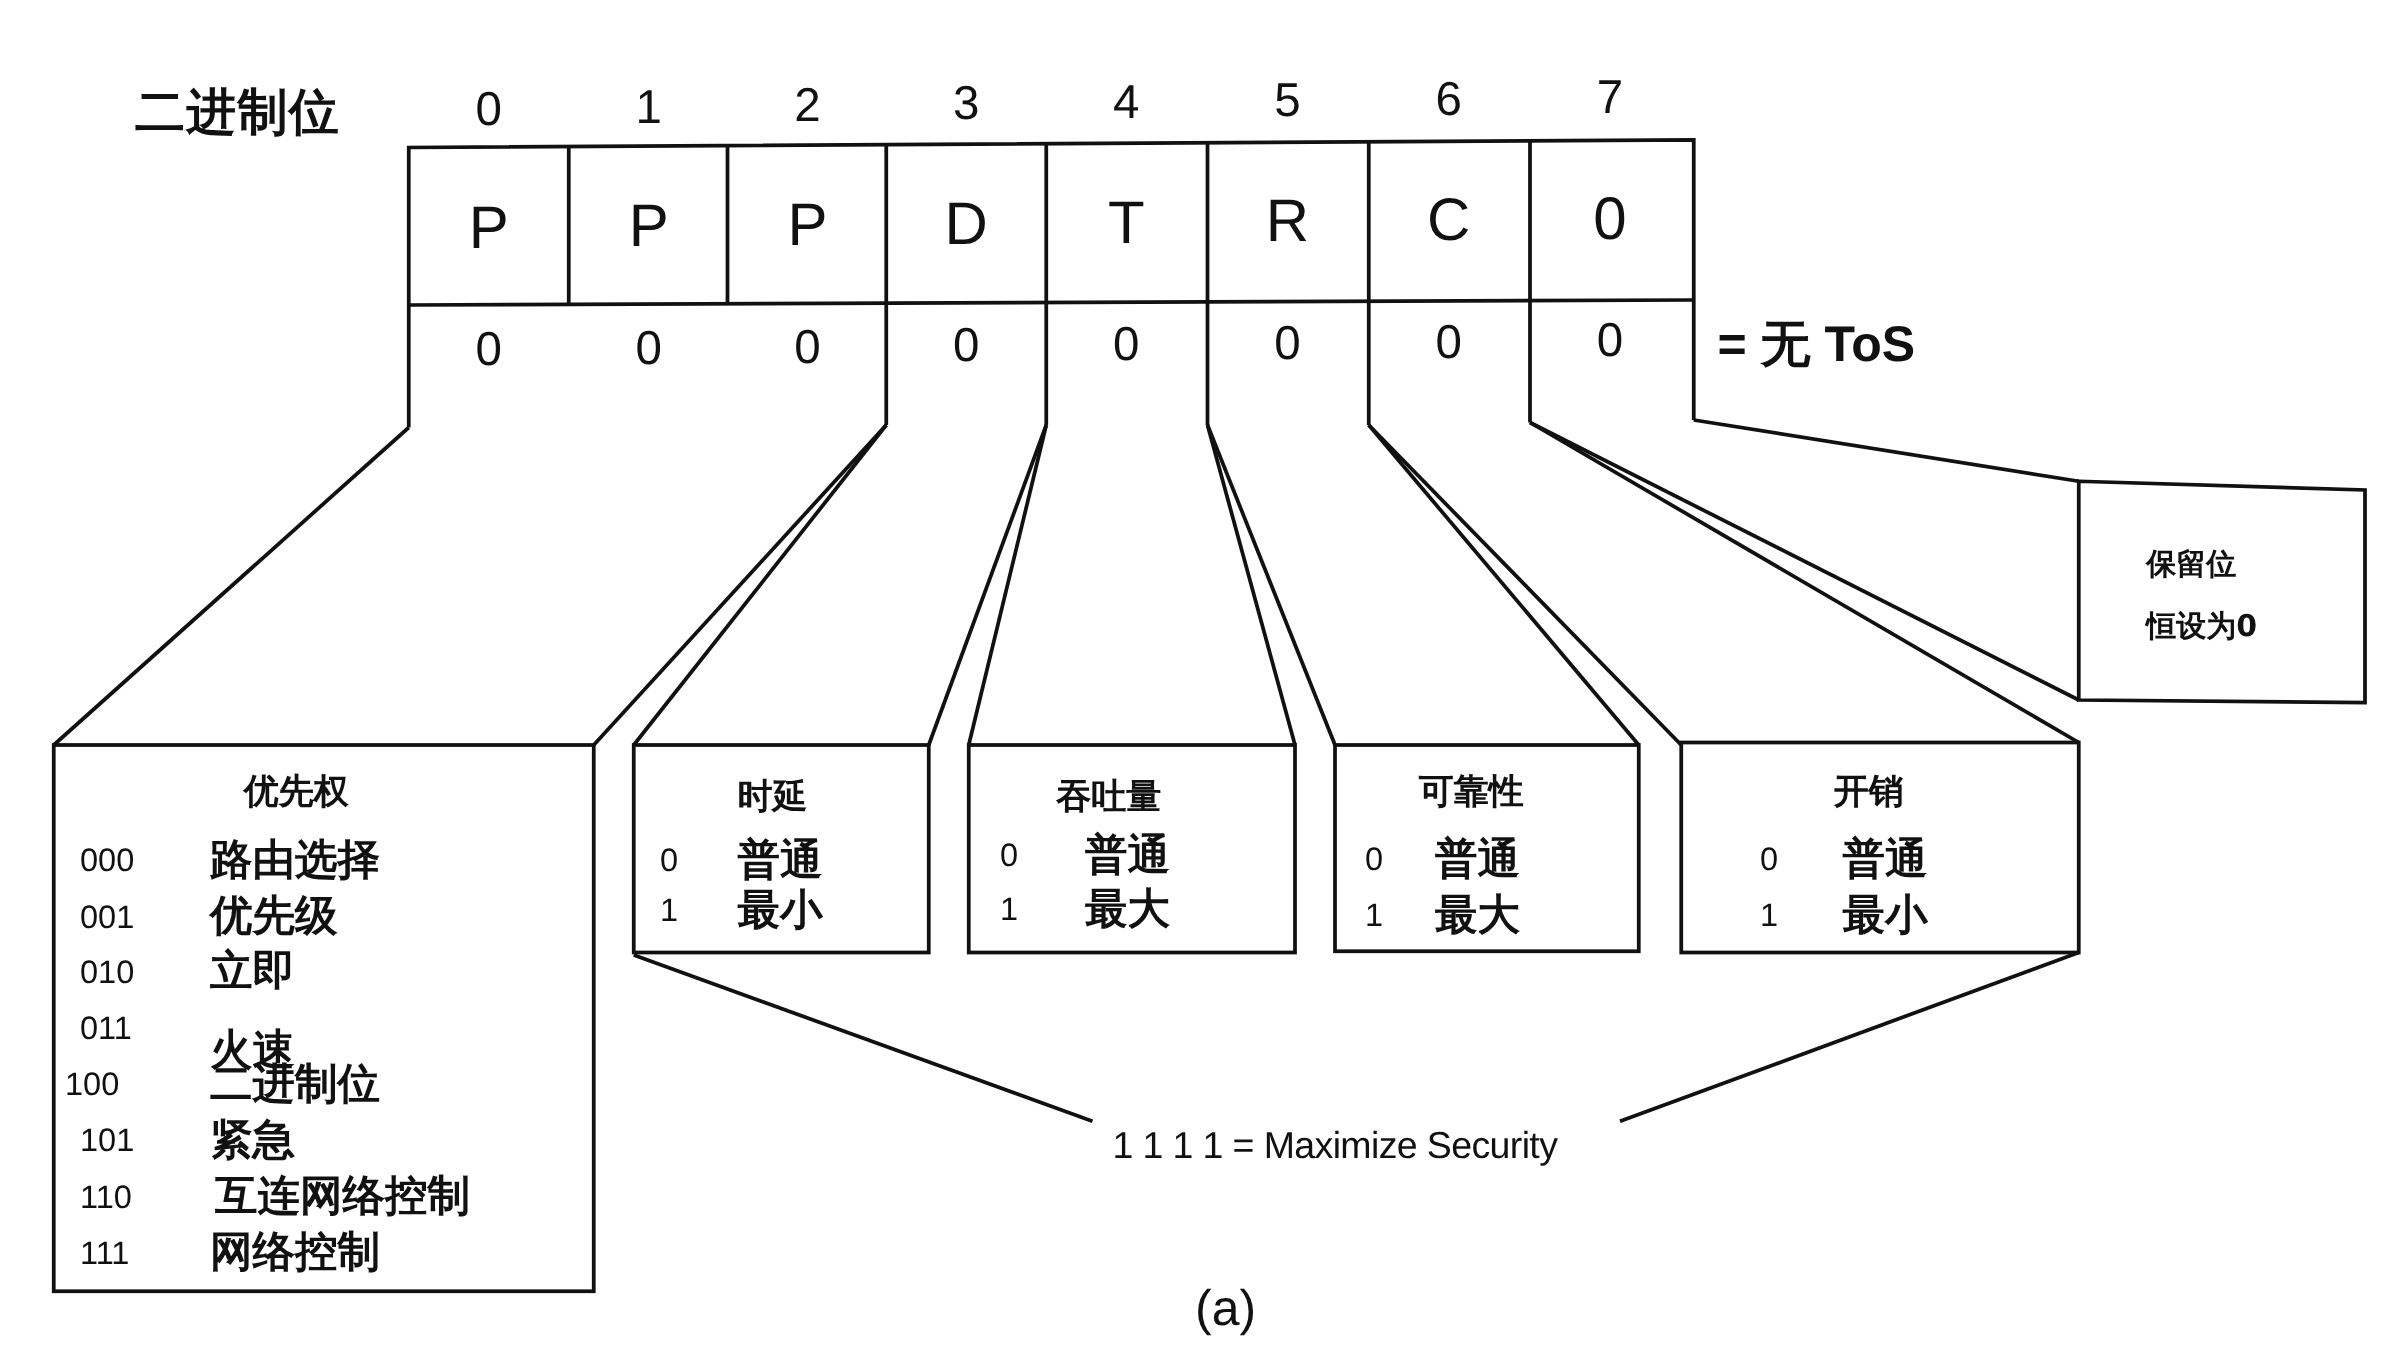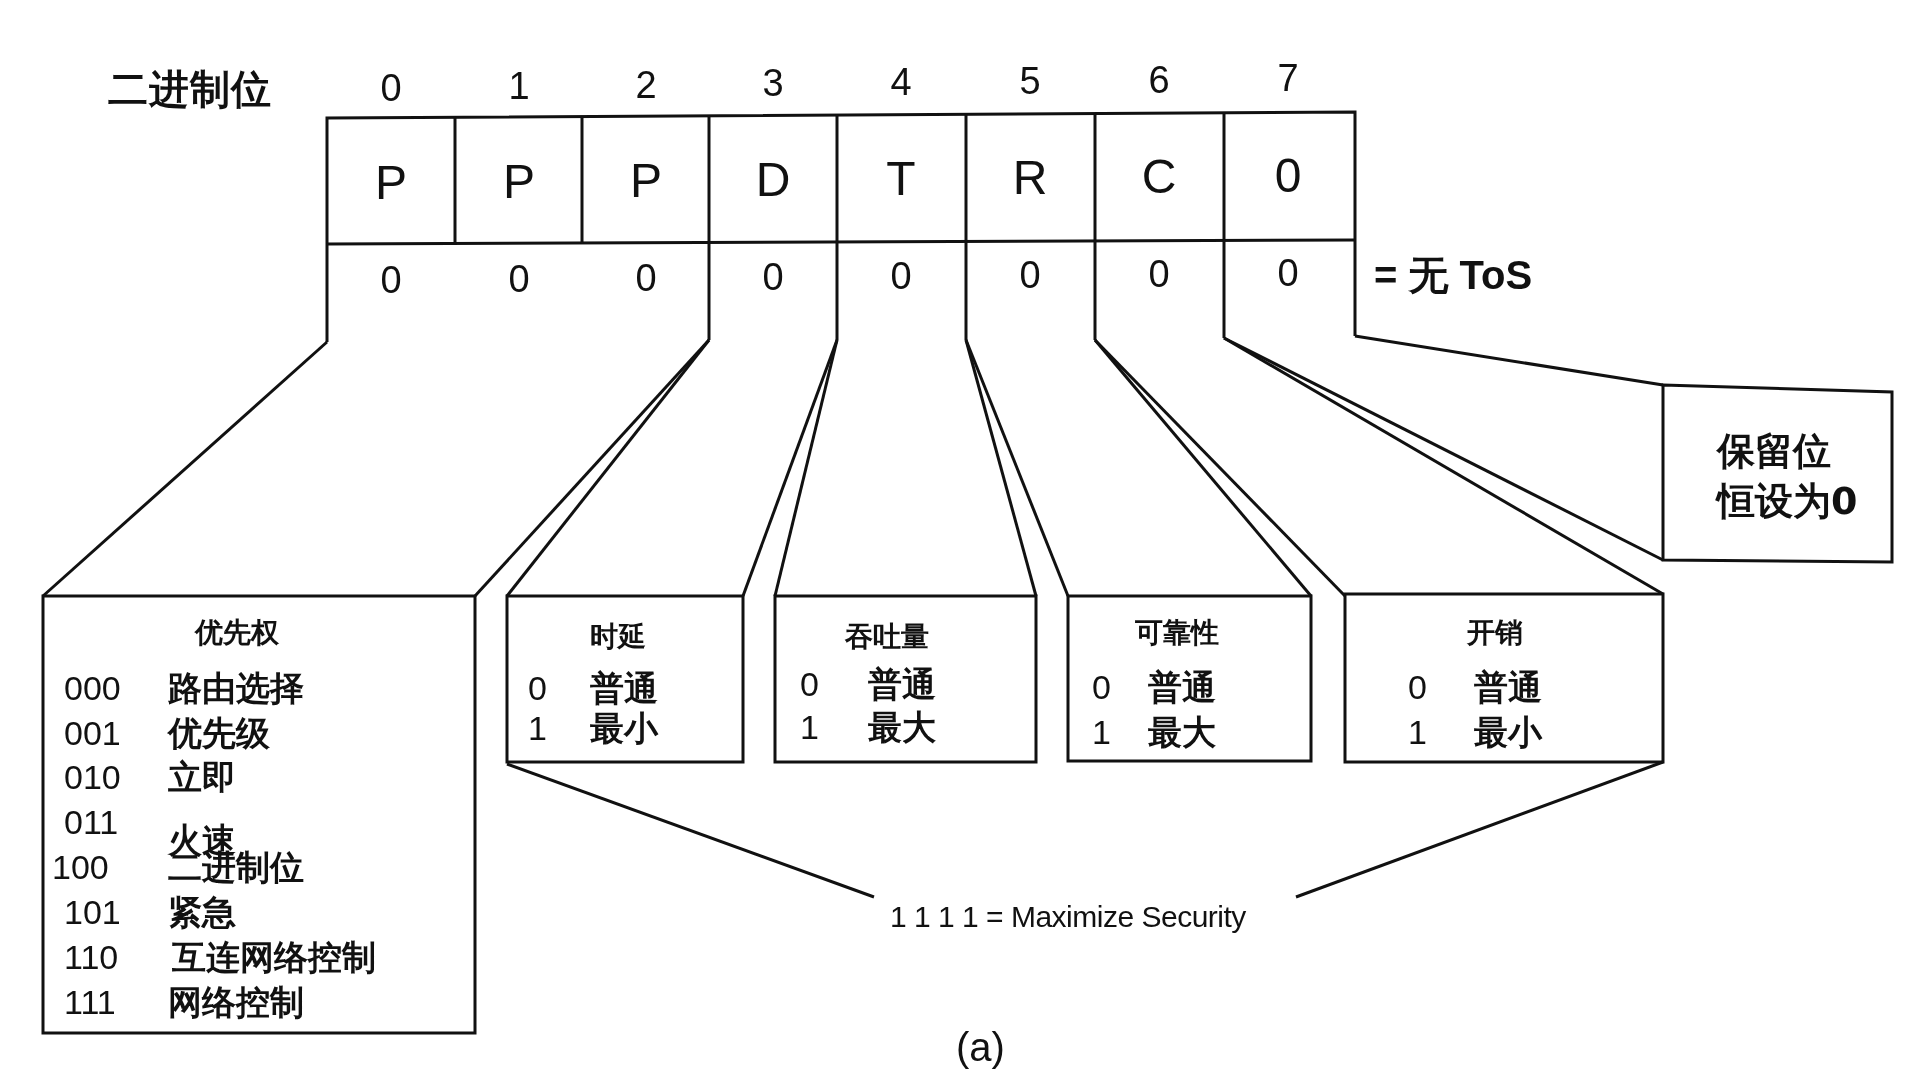--- a/index.html
+++ b/index.html
@@ -12,23 +12,23 @@
     .label-binary { left: 108px; top: 62px; font-size: 40px; font-weight: bold; letter-spacing: 1px; text-align: right; }
     .bitnum { font-family: "Liberation Sans", sans-serif; font-size: 38px; width: 128px;
               text-align: center; line-height: 40px; }
     .field { font-family: "Liberation Sans", sans-serif; font-size: 48px; width: 128px;
              text-align: center; line-height: 52px; }
     .bitval { font-family: "Liberation Sans", sans-serif; font-size: 38px; width: 128px;
               text-align: center; line-height: 40px; }
     .no-tos { left: 1374px; top: 248px; font-size: 40px; font-weight: bold;
               font-family: "Liberation Sans", sans-serif; white-space: nowrap; }
     .box-title { font-size: 28px; font-weight: bold; white-space: nowrap; line-height: 44px; }
-    .row-code { font-family: "Liberation Sans", sans-serif; font-size: 34px; line-height: 40px; white-space: nowrap; }
+    .row-code { font-family: "Liberation Sans", sans-serif; font-size: 26px; line-height: 40px; white-space: nowrap; }
     .row-text { font-size: 34px; font-weight: bold; line-height: 40px; white-space: nowrap; }
-    .reserved-text { font-size: 38px; font-weight: bold; line-height: 50px; white-space: nowrap; }
+    .reserved-text { font-size: 24px; font-weight: bold; line-height: 50px; white-space: nowrap; }
     .security { left: 890px; top: 900px; font-family: "Liberation Sans", sans-serif;
                 font-size: 30px; white-space: nowrap; letter-spacing: -0.5px; }
     .caption { left: 956px; top: 1025px; font-family: "Liberation Sans", sans-serif;
                font-size: 40px; white-space: nowrap; }
   </style>
 </head>
 <body>
 
 <svg class="lines" viewBox="0 0 1914 1079">
 

